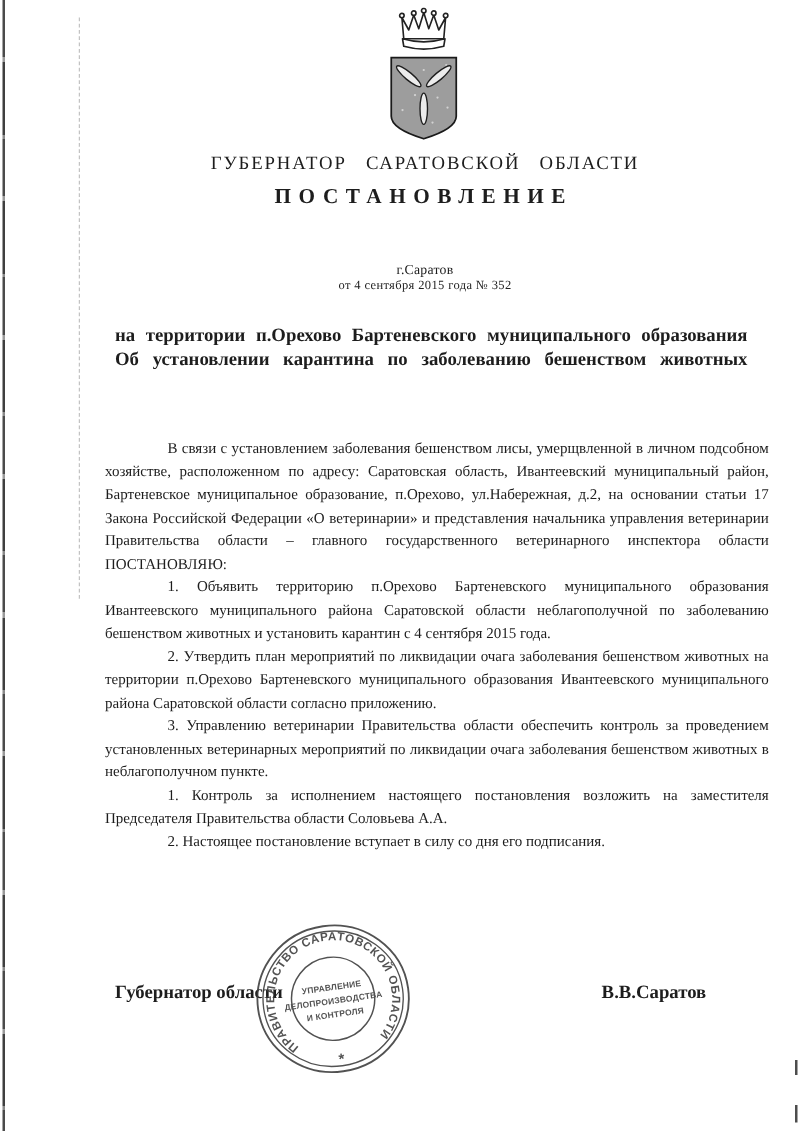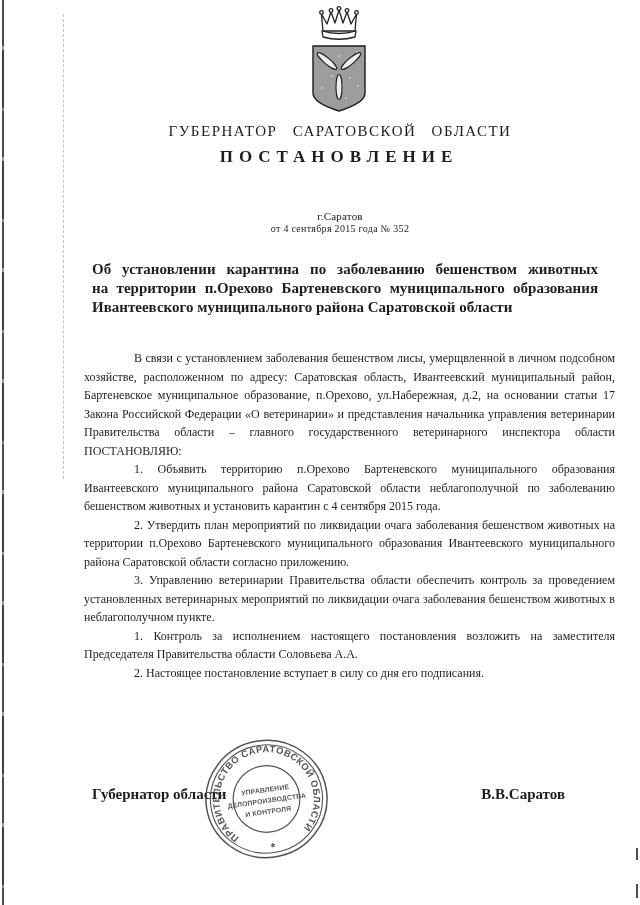--- a/index.html
+++ b/index.html
@@ -119,23 +119,22 @@
       <ellipse cx="37" cy="81" rx="3" ry="12.5"></ellipse>
     </g>
   </svg>
 
   <div class="authority">ГУБЕРНАТОР  САРАТОВСКОЙ  ОБЛАСТИ</div>
   <div class="doc-type">ПОСТАНОВЛЕНИЕ</div>
   <div class="date-line">от 4 сентября 2015 года № 352</div>
   <div class="city">г.Саратов</div>
 
   <div class="doc-title">
+    <span class="line just">на территории п.Орехово Бартеневского муниципального образования</span>
     <span class="line just">Об установлении карантина по заболеванию бешенством животных</span>
-    <span class="line just">на территории п.Орехово Бартеневского муниципального образования</span>
-    <span class="line">Ивантеевского муниципального района Саратовской области</span>
   </div>
 
   <div class="doc-body">
     <p>В связи с установлением заболевания бешенством лисы, умерщвленной в личном подсобном хозяйстве, расположенном по адресу: Саратовская область, Ивантеевский муниципальный район, Бартеневское муниципальное образование, п.Орехово, ул.Набережная, д.2, на основании статьи 17 Закона Российской Федерации «О ветеринарии» и представления начальника управления ветеринарии Правительства области – главного государственного ветеринарного инспектора области ПОСТАНОВЛЯЮ:</p>
     <p>1. Объявить территорию п.Орехово Бартеневского муниципального образования Ивантеевского муниципального района Саратовской области неблагополучной по заболеванию бешенством животных и установить карантин с 4 сентября 2015 года.</p>
     <p>2. Утвердить план мероприятий по ликвидации очага заболевания бешенством животных на территории п.Орехово Бартеневского муниципального образования Ивантеевского муниципального района Саратовской области согласно приложению.</p>
     <p>3. Управлению ветеринарии Правительства области обеспечить контроль за проведением установленных ветеринарных мероприятий по ликвидации очага заболевания бешенством животных в неблагополучном пункте.</p>
     <p>1. Контроль за исполнением настоящего постановления возложить на заместителя Председателя Правительства области Соловьева А.А.</p>
     <p>2. Настоящее постановление вступает в силу со дня его подписания.</p>
   </div>

